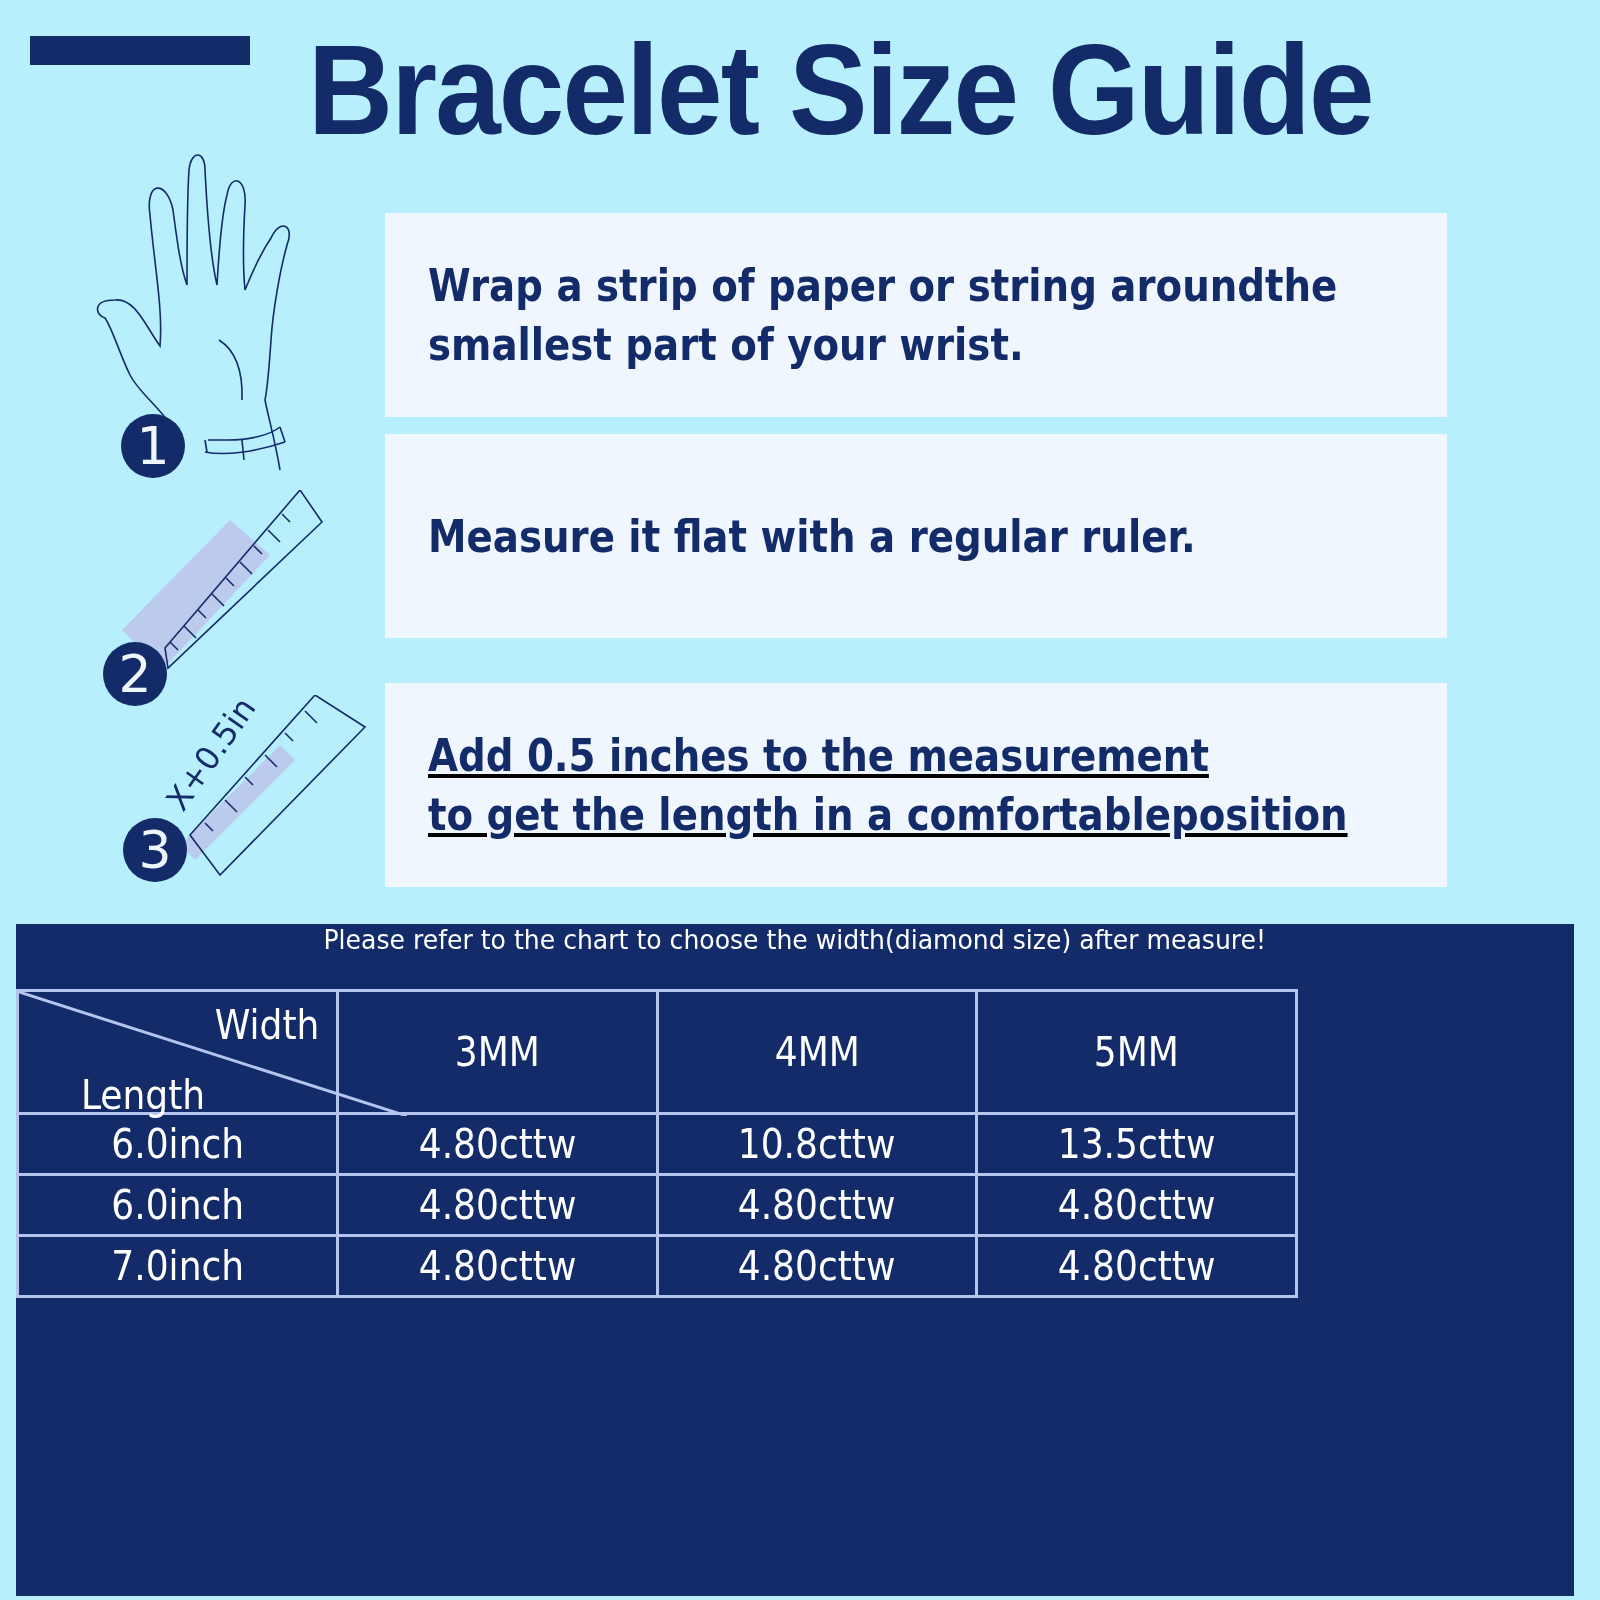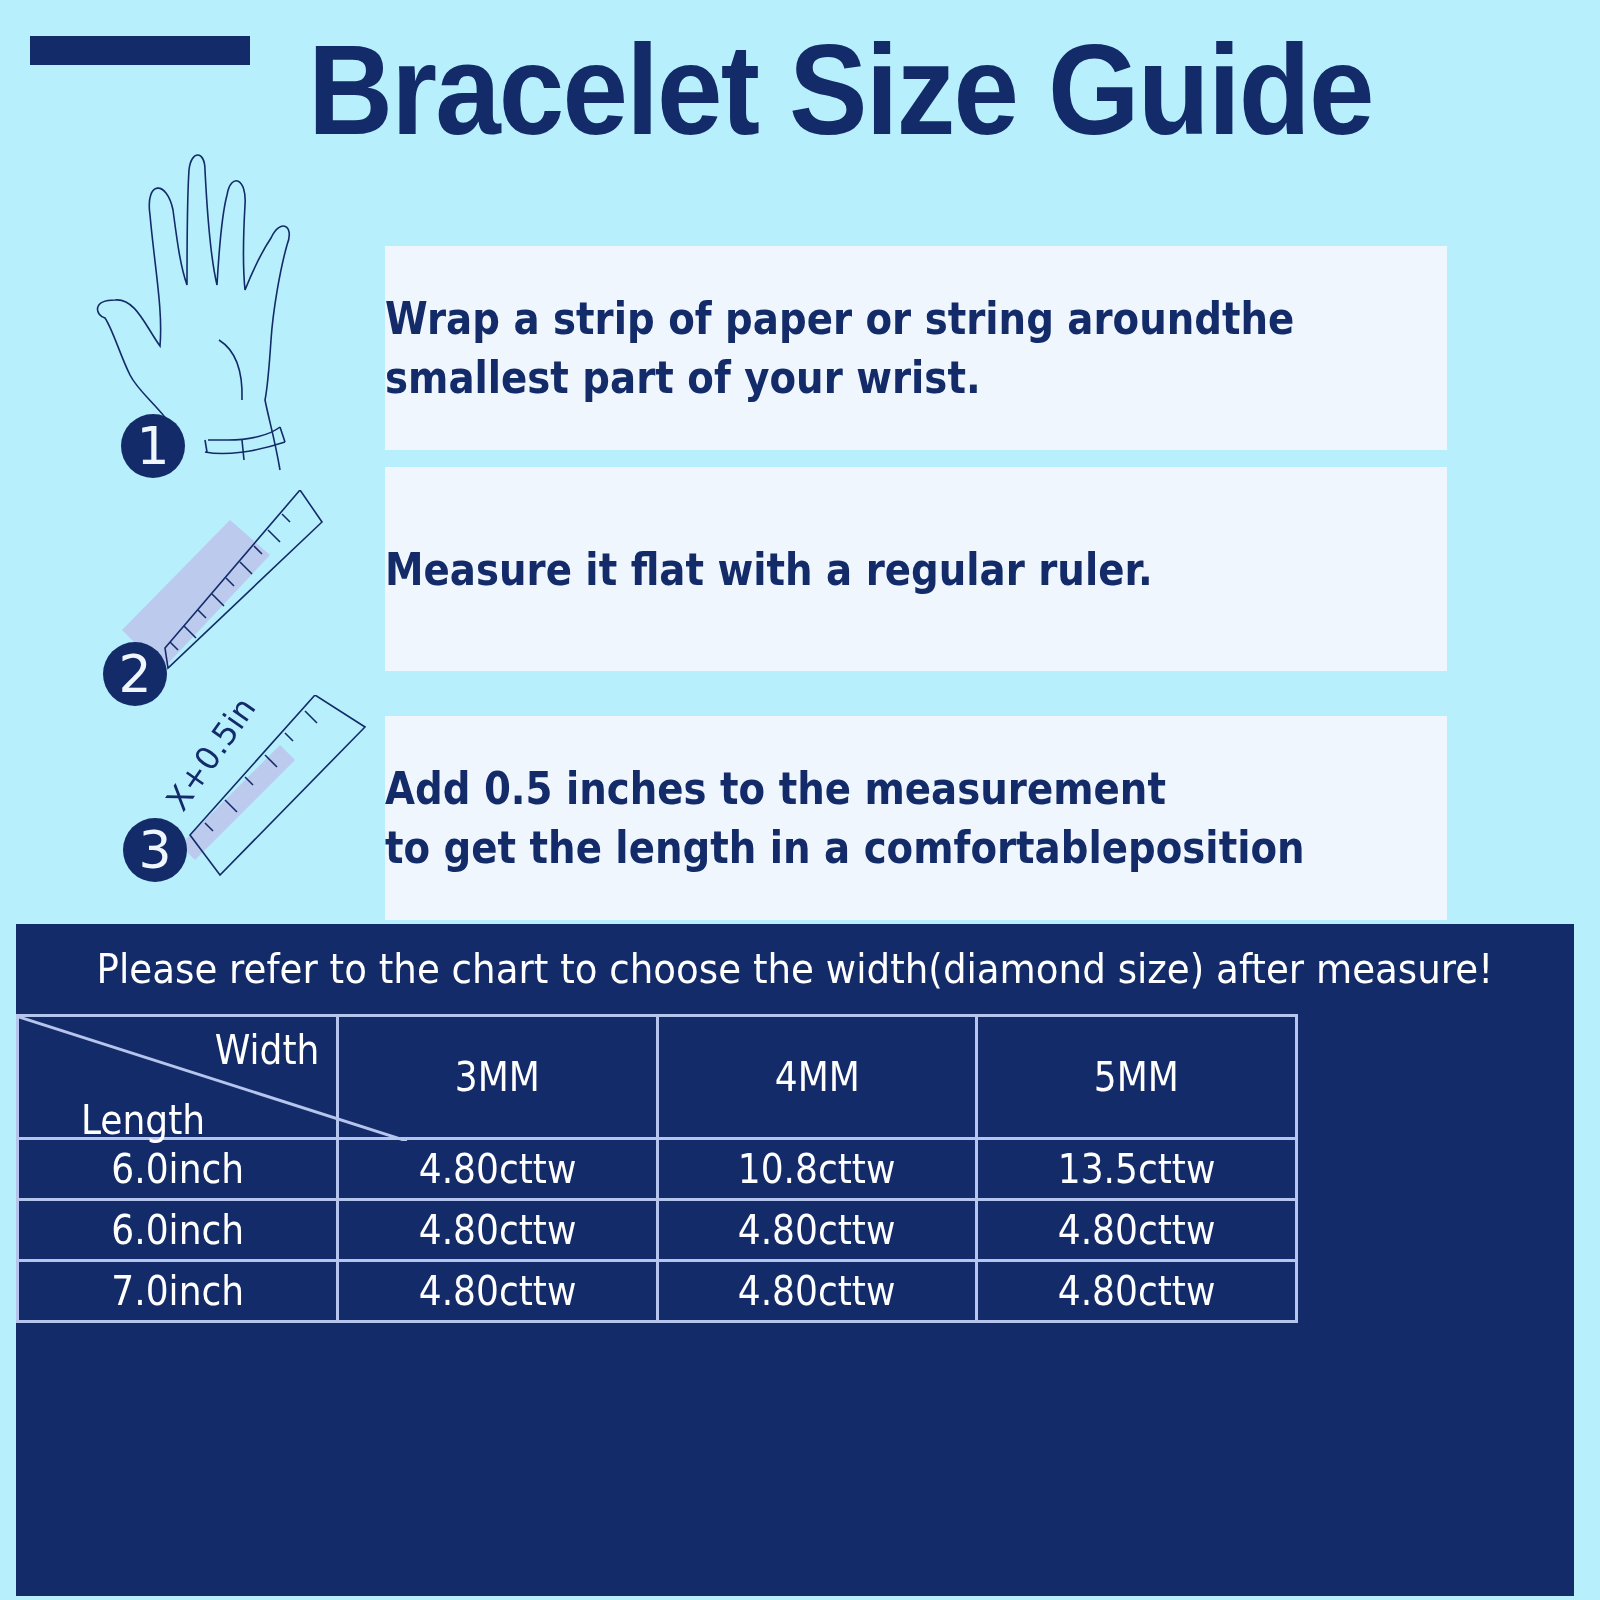--- a/index.html
+++ b/index.html
@@ -1,26 +1,26 @@
 <!DOCTYPE html>
 <html><head>
 <meta charset="utf-8">
 <style>
   html, body { margin:0; padding:0; }
   body { width:1600px; height:1600px; background:#b8effd; position:relative; overflow:hidden; font-family:"Liberation Sans", sans-serif; }
   .topbar { position:absolute; left:30px; top:36px; width:220px; height:29px; background:#132b68; }
   .title { position:absolute; left:308px; top:20px; font-family:"Liberation Sans", sans-serif; font-weight:bold; font-size:128px; color:#132b68; letter-spacing:-2px; line-height:140px; transform:scaleX(0.92); transform-origin:left; white-space:nowrap; }
-  .card { position:absolute; left:385px; width:1062px; height:204px; background:#f0f6fe; box-sizing:border-box; display:flex; flex-direction:column; justify-content:center;margin-top:33px; }
+  .card { position:absolute; left:385px; width:1062px; height:204px; background:#f0f6fe; box-sizing:border-box; padding-left:43px; display:flex; flex-direction:column; justify-content:center; }
   .card span { display:block; color:#132b68; font-family:"DejaVu Sans", sans-serif; font-weight:bold; font-size:44px; line-height:59px; transform:scaleX(0.88); transform-origin:left; white-space:nowrap; }
   .card.c1 { top:213px; }
   .card.c2 { top:434px; }
-  .card.c3 { top:683px; }
+  .card.c3 { top:683px;text-decoration:underline; }
   .icon { position:absolute; }
   .table-wrap { position:absolute; left:16px; top:924px; width:1558px; height:672px; background:#132b68; }
-  .banner { height:90px; display:flex; align-items:center; justify-content:center; color:#fff; font-family:"DejaVu Sans", sans-serif; font-size:40px; }
+  .banner { height:65px; display:flex; align-items:flex-start; justify-content:center; color:#fff; font-family:"DejaVu Sans", sans-serif; font-size:27px; }
   .banner span { display:inline-block; transform:scaleX(0.93); white-space:nowrap; }
   table { border-collapse:collapse; width:1282px; table-layout:fixed; }
   td { border:3px solid #b5c5ee; color:#fff; text-align:center; font-family:"DejaVu Sans", sans-serif; font-size:40px; height:58px; padding:0; }
   td span { display:inline-block; transform:scaleX(0.9); }
   tr.head td { height:120px; }
   .diag { position:relative; }
   .diag svg { position:absolute; left:0; top:0; }
   .diag .w { position:absolute; left:190px; top:10px; }
   .diag .l { position:absolute; left:55px; top:80px; }
 </style>

